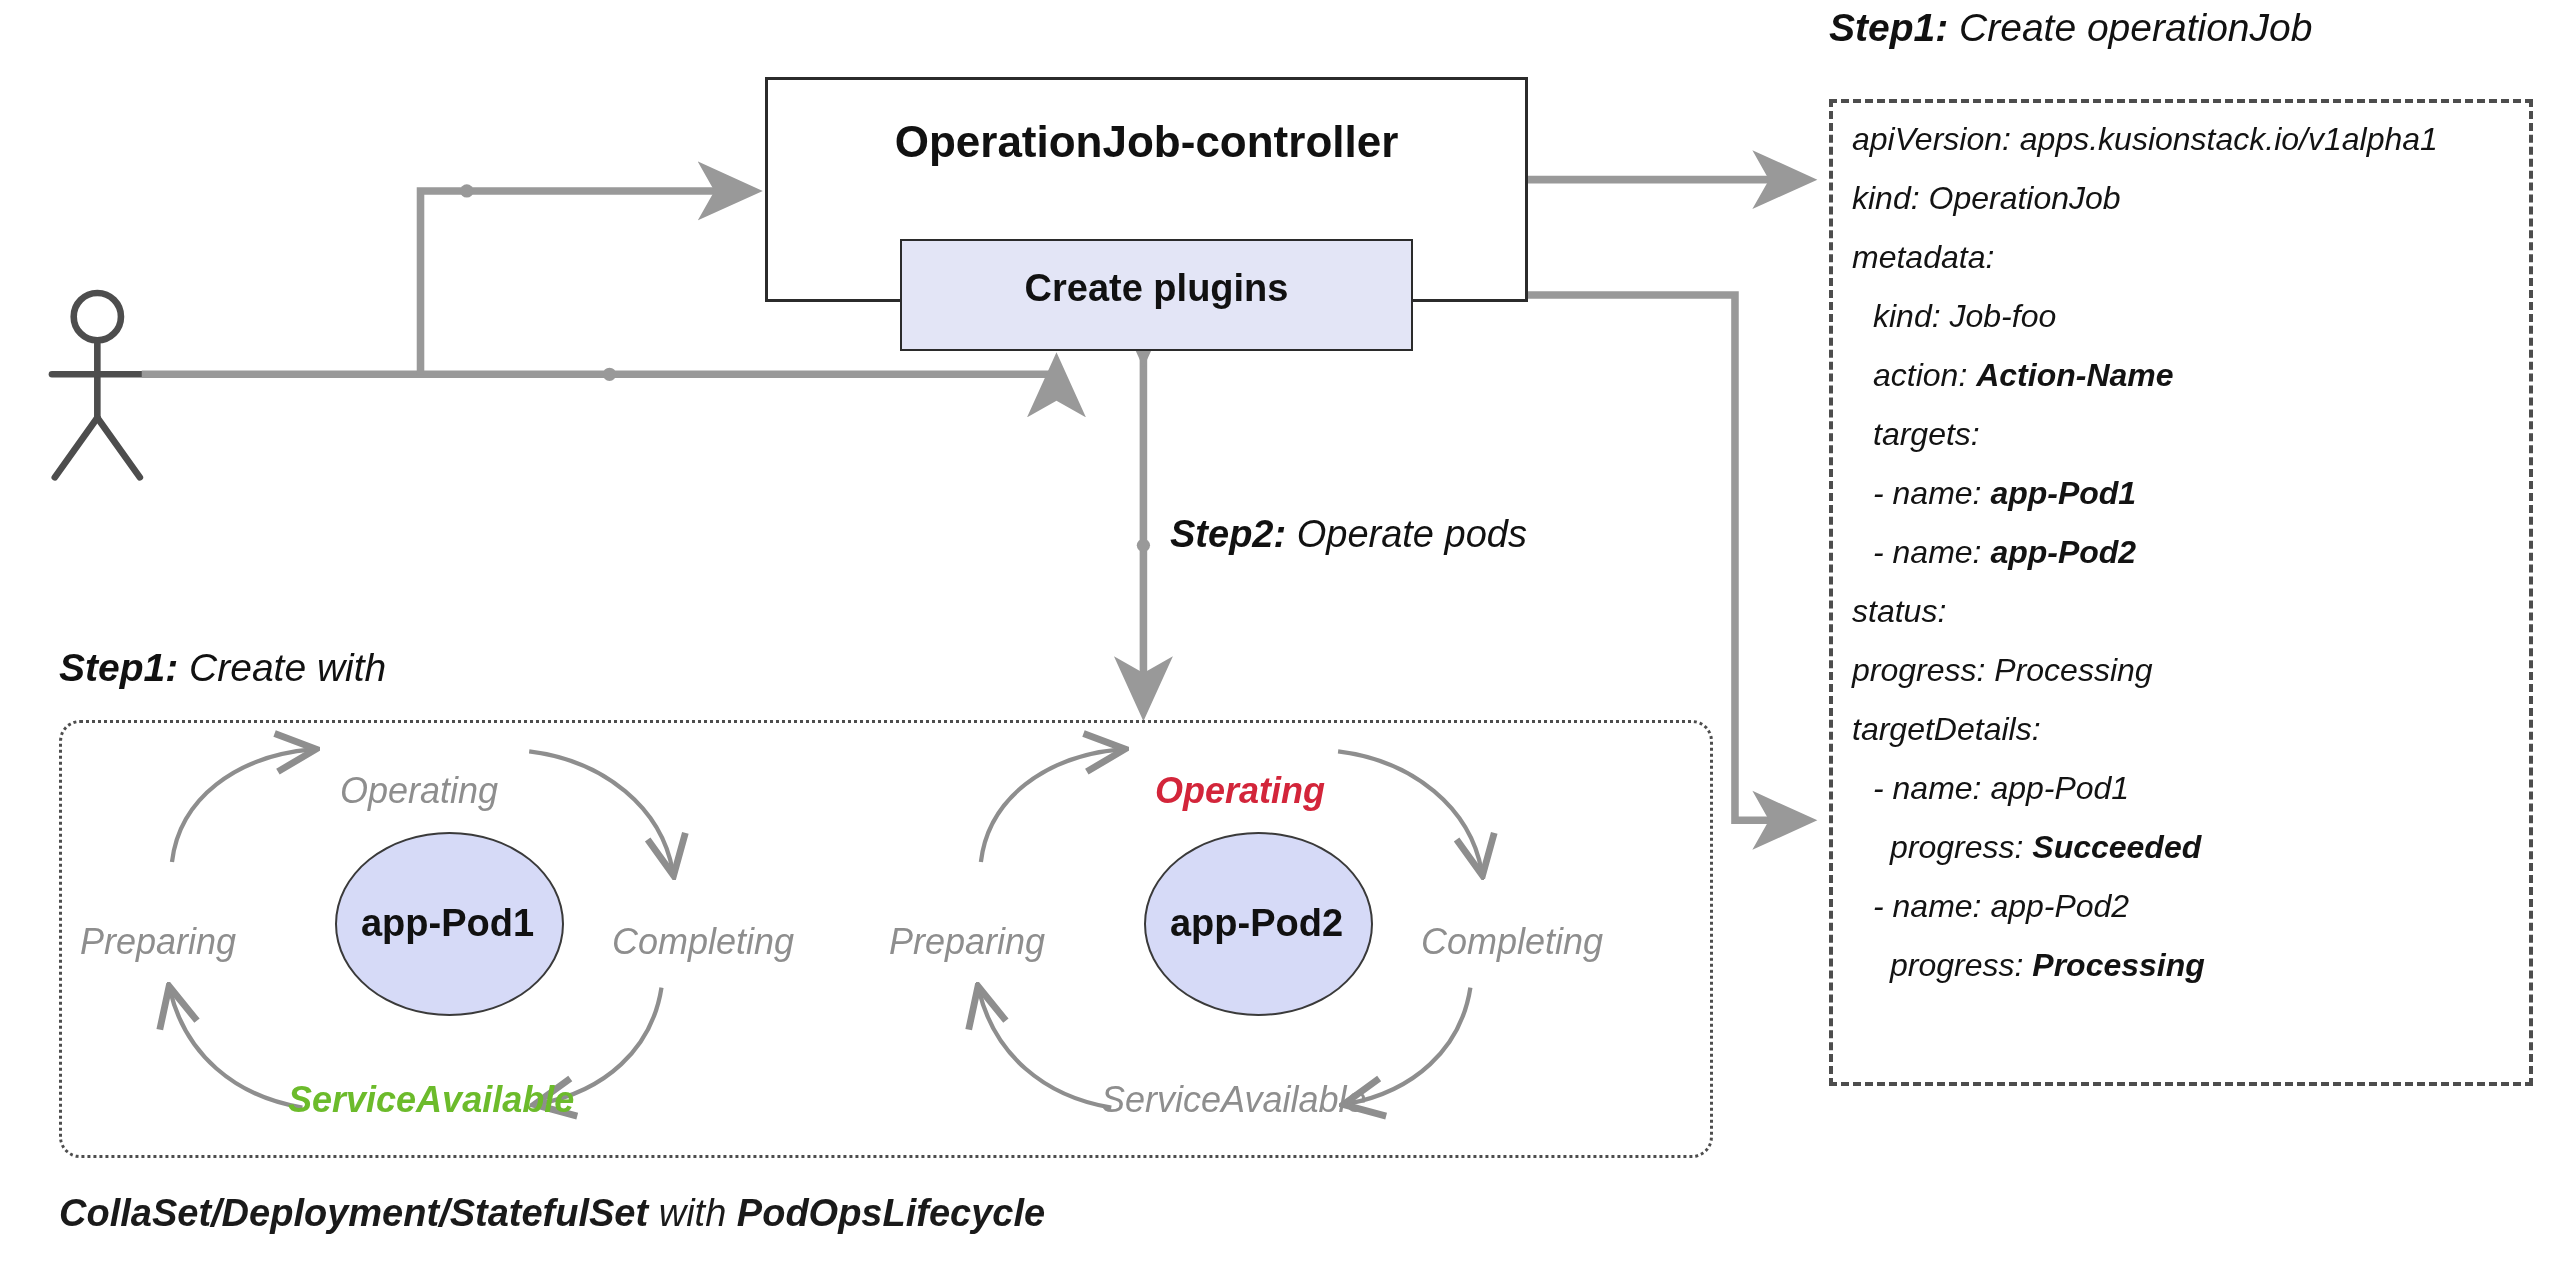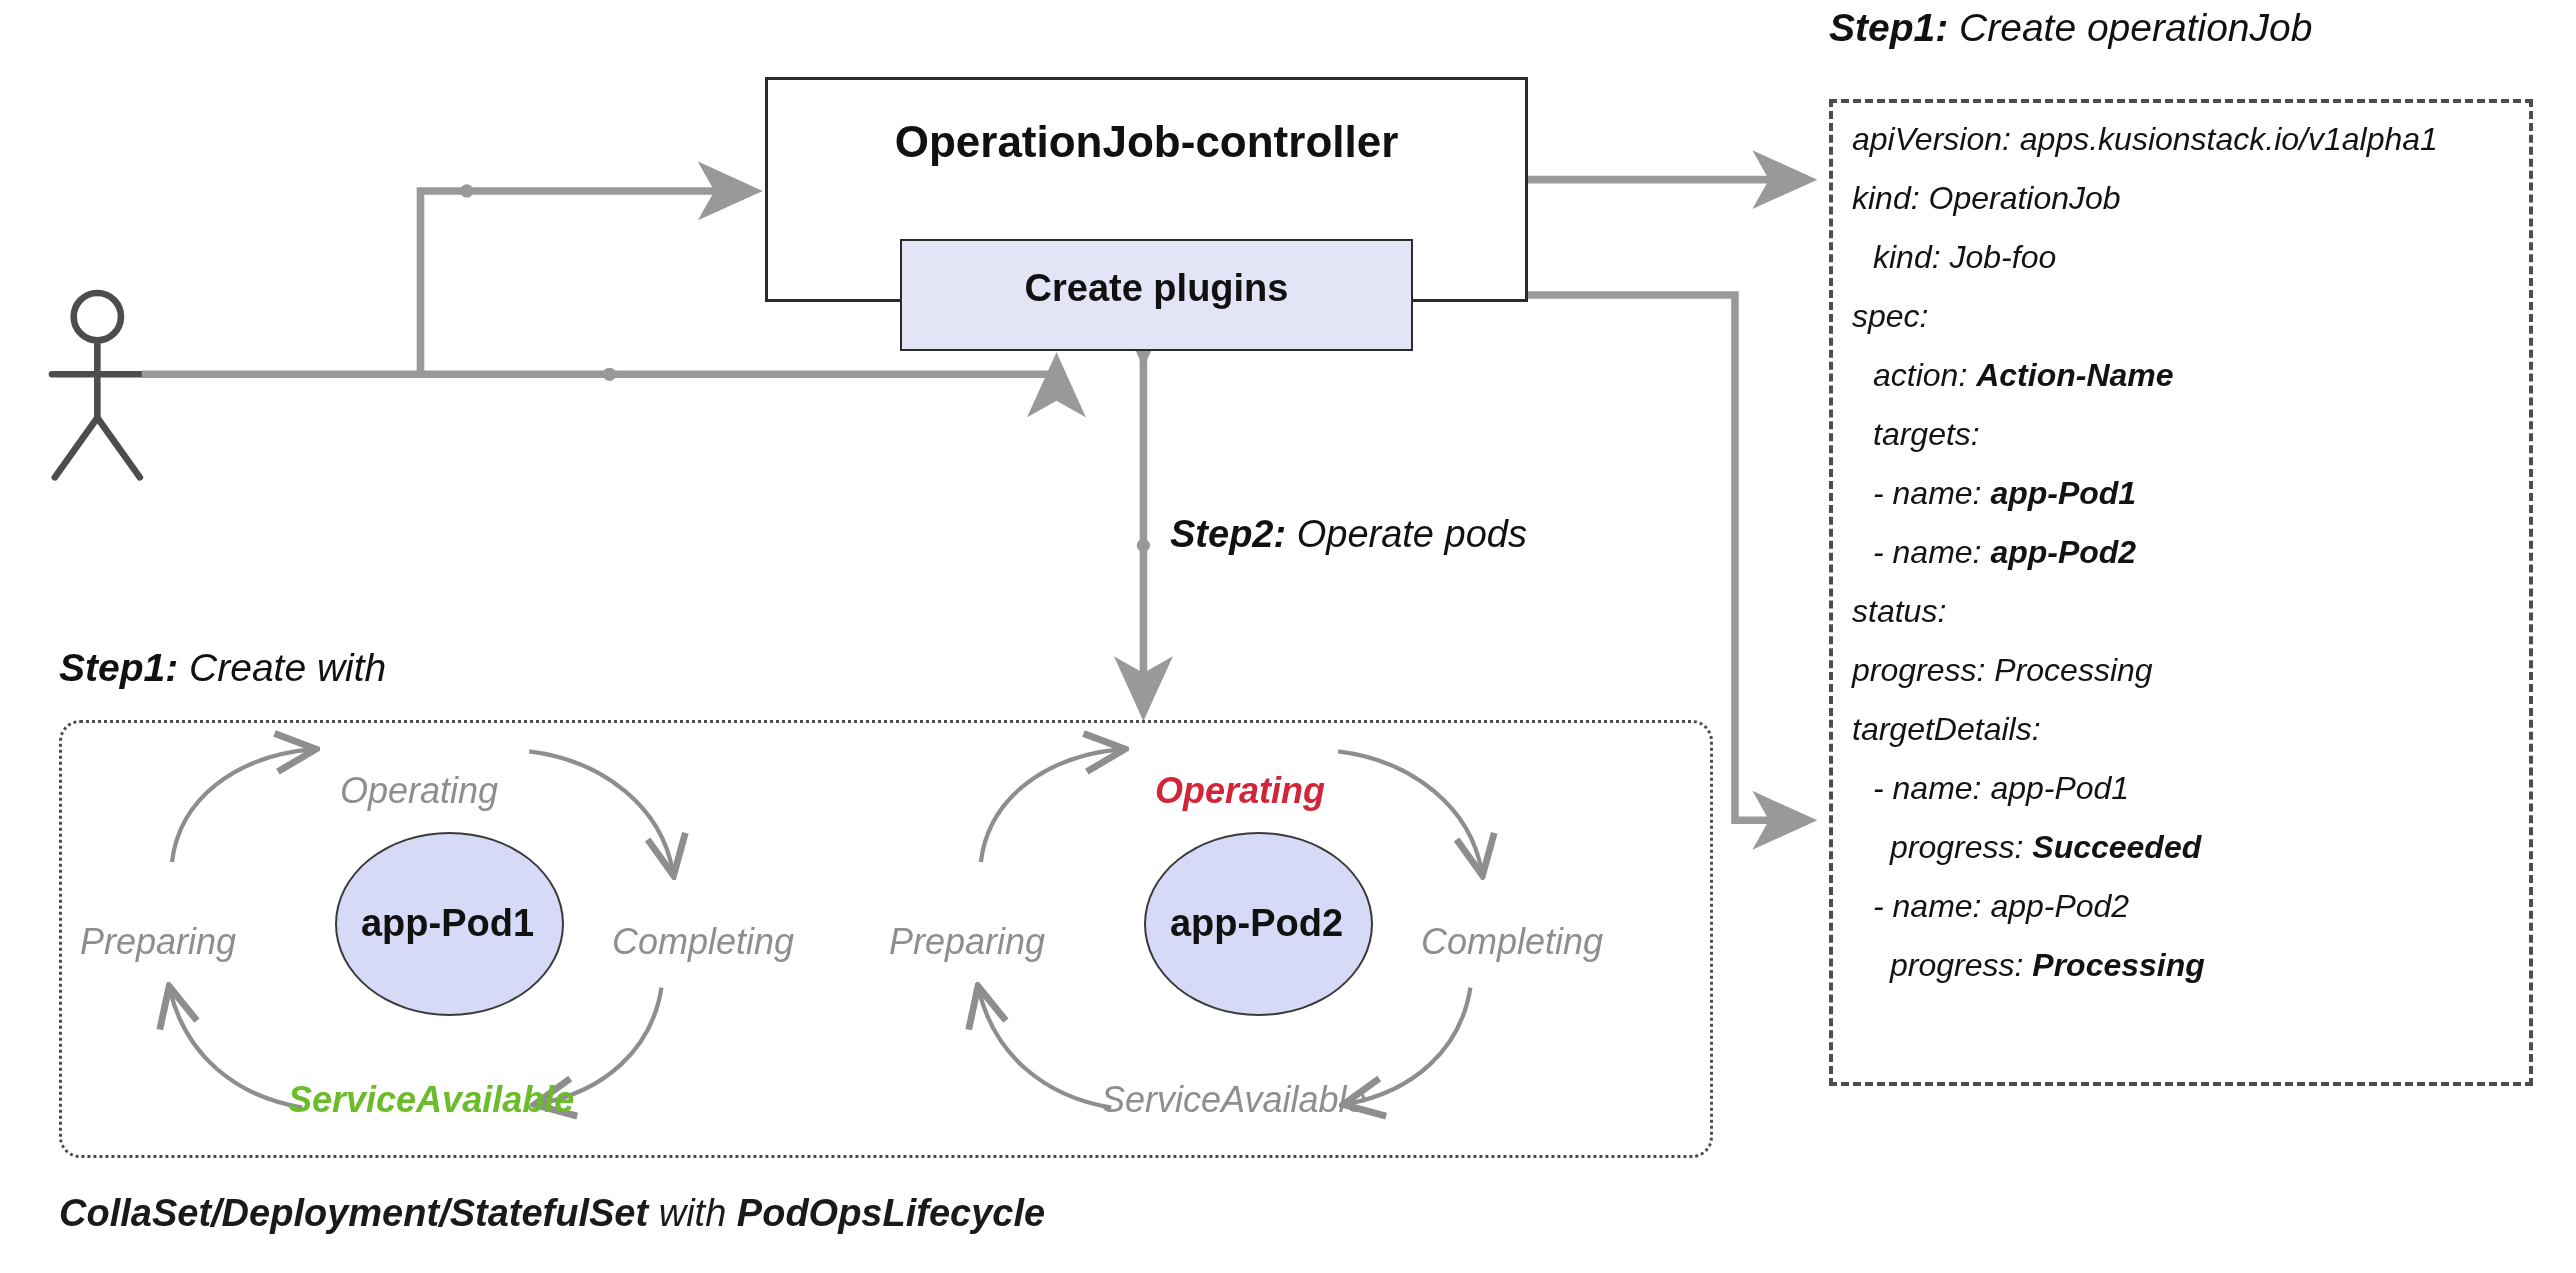--- a/index.html
+++ b/index.html
@@ -176,22 +176,22 @@
     <span style="font-weight:bold;font-style:italic;">CollaSet/Deployment/StatefulSet</span><span style="font-style:italic;"> with </span><span style="font-weight:bold;font-style:italic;">PodOpsLifecycle</span>
   </div>
 
   <div class="txt yaml-title step-title">
     <span class="lead">Step1:</span><span> Create operationJob</span>
   </div>
   <div class="yaml-box"></div>
   <div class="yaml-lines" id="yaml-lines">
       <div class="yaml-line i0"><span>apiVersion: apps.kusionstack.io/v1alpha1</span></div>
       <div class="yaml-line i0"><span>kind: OperationJob</span></div>
+      <div class="yaml-line i0"><span>metadata:</span></div>
       <div class="yaml-line i1"><span>kind: Job-foo</span></div>
-      <div class="yaml-line i0"><span>spec:</span></div>
       <div class="yaml-line i1"><span>action: </span><b>Action-Name</b></div>
       <div class="yaml-line i1"><span>targets:</span></div>
       <div class="yaml-line i1"><span>- name: </span><b>app-Pod1</b></div>
       <div class="yaml-line i1"><span>- name: </span><b>app-Pod2</b></div>
       <div class="yaml-line i0"><span>status:</span></div>
       <div class="yaml-line i0"><span>progress: Processing</span></div>
       <div class="yaml-line i0"><span>targetDetails:</span></div>
       <div class="yaml-line i1"><span>- name: app-Pod1</span></div>
       <div class="yaml-line i2"><span>progress: </span><b>Succeeded</b></div>
       <div class="yaml-line i1"><span>- name: app-Pod2</span></div>

